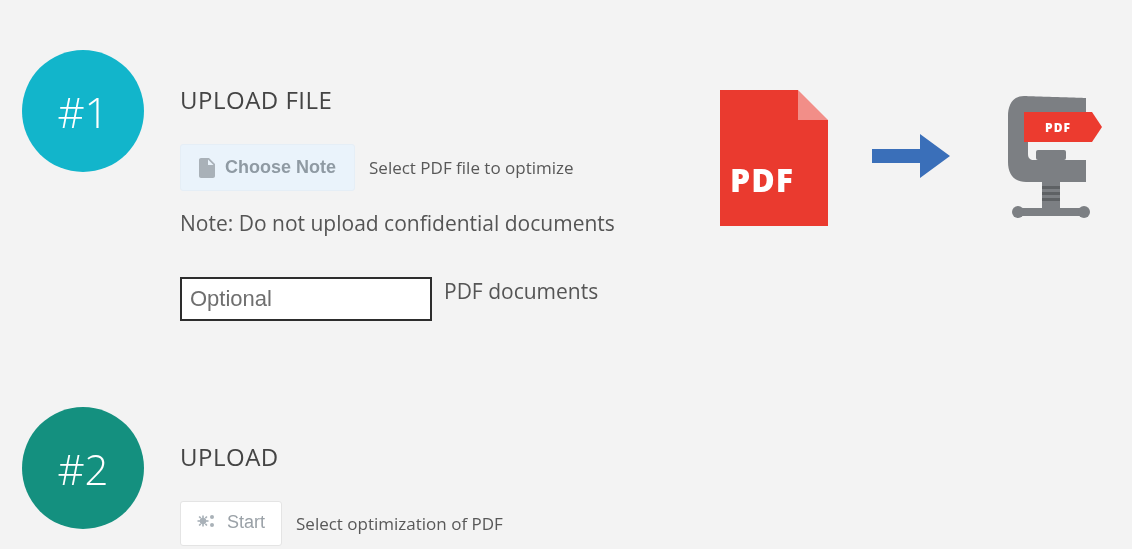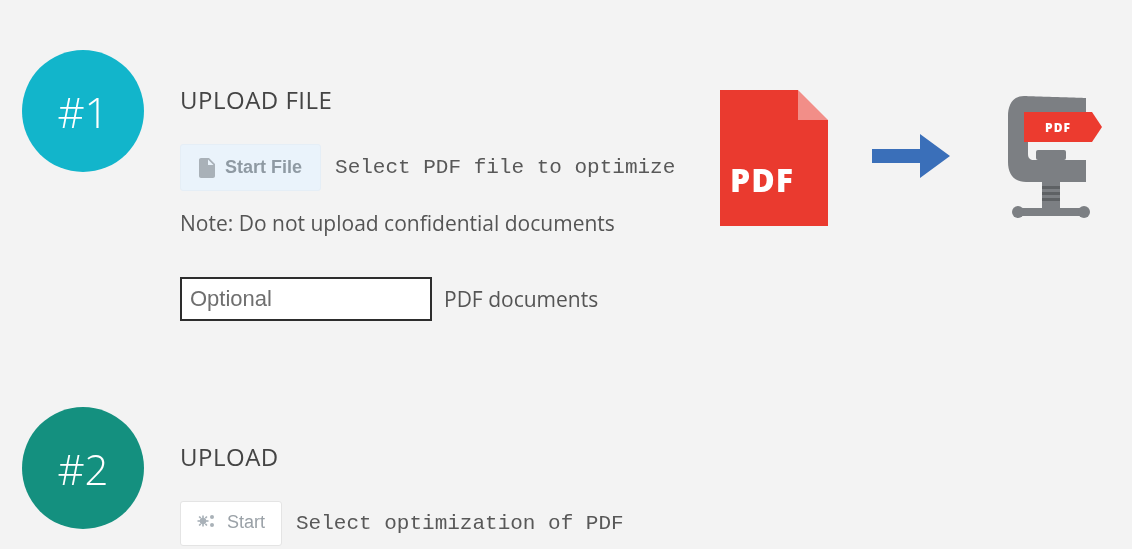--- a/index.html
+++ b/index.html
@@ -59,32 +59,31 @@
       display: inline-flex;
       align-items: center;
       gap: 10px;
       cursor: pointer;
       color: #8f9aa3;
       font-size: 18px;
       font-weight: 600;
     }
     .choose-btn .icon svg { display: block; }
     .hint, .desc {
-      font-size: 21px;
+      font-size: 17px;
       color: #585858;
-      font-family: Liberation Mono, monospace;
     }
     .note {
       font-size: 21px;
       color: #555;
       margin-bottom: 40px;
     }
     .pwd-row {
       display: flex;
-      align-items: center;
+      align-items: flex-start;
       gap: 12px;
     }
     .pwd-input {
       width: 252px;
       height: 44px;
       background: #fff;
       border: 2px solid #2d2d2d;
       font-size: 22px;
       padding: 4px 8px;
       color: #333;
@@ -175,21 +174,21 @@
     <div class="section-title">UPLOAD FILE</div>
 
     <div class="file-row">
       <button class="choose-btn">
         <span class="icon">
           <svg width="16" height="20" viewBox="0 0 16 20" fill="#a9b1b8">
             <path d="M10 0H2C0.9 0 0 0.9 0 2v16c0 1.1 0.9 2 2 2h12c1.1 0 2-0.9 2-2V6L10 0zM9 7V1.5L14.5 7H9z"></path>
             <path d="M8 9l-3 3h2v4h2v-4h2L8 9z" fill="#a9b1b8"></path>
           </svg>
         </span>
-        <span>Start File</span>
+        <span>Choose Note</span>
       </button>
       <span class="hint">Select PDF file to optimize</span>
     </div>
 
     <div class="note">Note: Do not upload confidential documents</div>
 
     <div class="pwd-row">
       <input class="pwd-input" type="text" placeholder="Optional" style="">
       <span class="pwd-label">PDF documents</span>
     </div>

